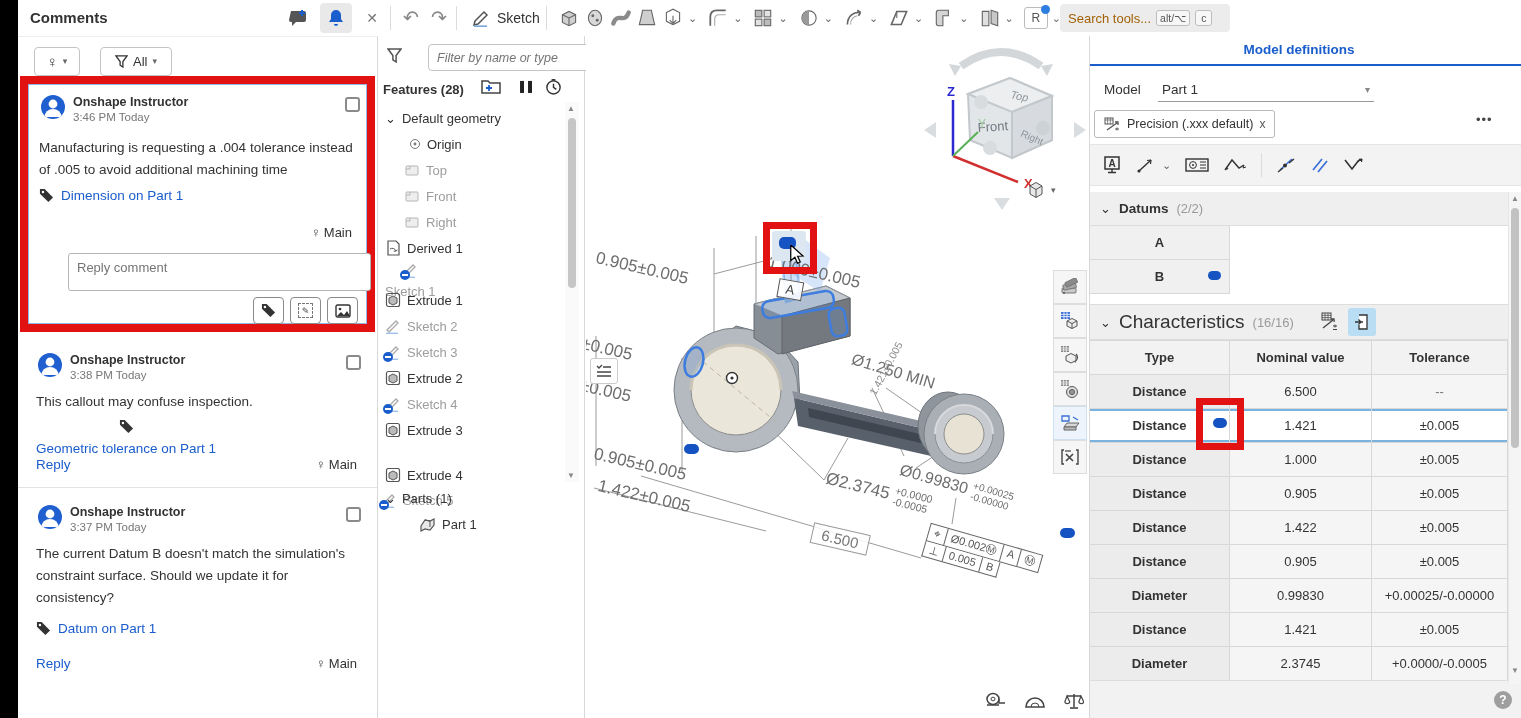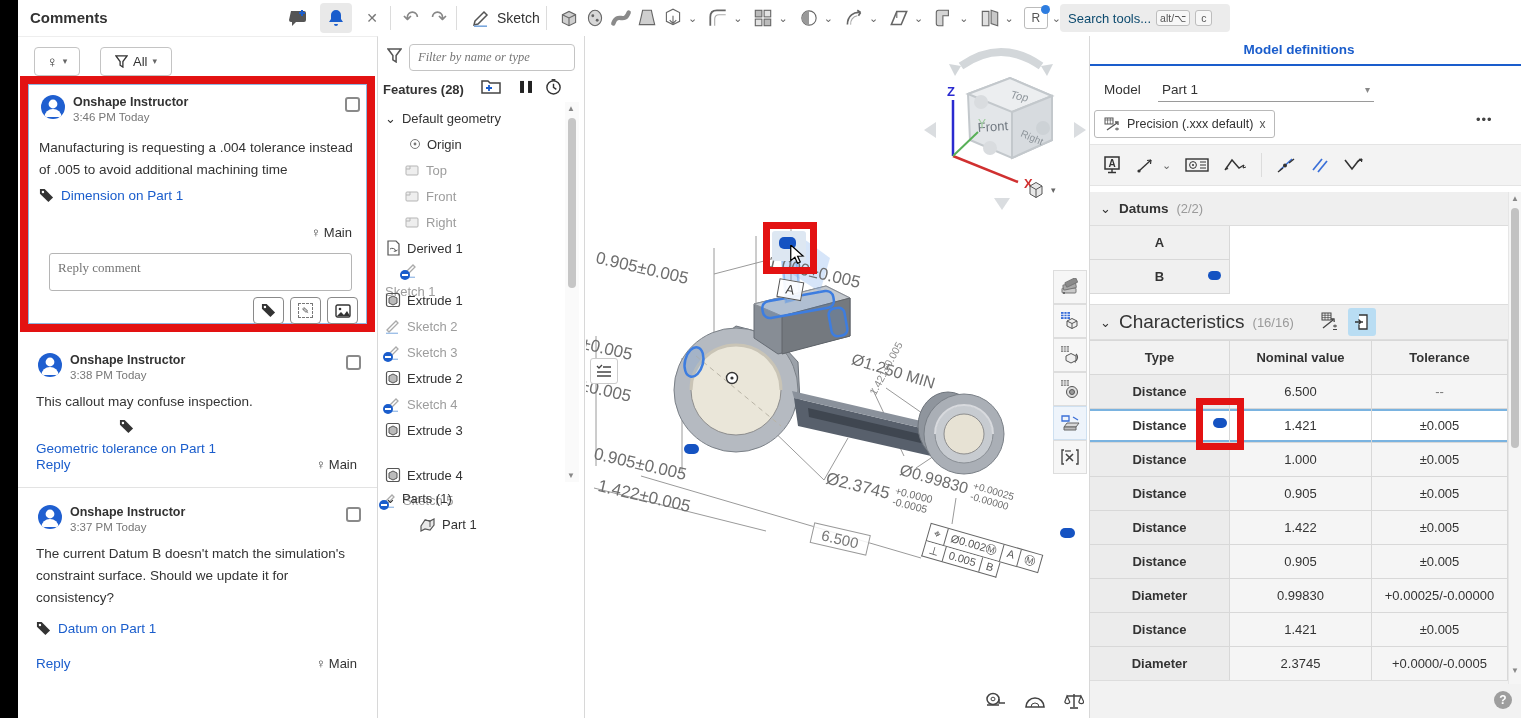--- a/index.html
+++ b/index.html
@@ -18,21 +18,21 @@
   .dim{position:absolute;color:#6e6e6e;white-space:nowrap;transform-origin:left center;}
   .dimstack{display:inline-block;vertical-align:middle;font-size:10.5px;line-height:1.05;text-align:left;}
   .treerow{position:absolute;height:24px;display:flex;align-items:center;gap:6px;font-size:13px;}
   .gray{color:#9d9d9d;}
   .cell{display:flex;align-items:center;justify-content:center;font-size:13px;
         border-right:1px solid #d8d8d8;border-bottom:1px solid #d8d8d8;background:#f5f5f5;}
   .cell.type{background:#ececec;font-weight:bold;position:relative;}
   .cell.sel{background:#fff;box-shadow:inset 0 2px 0 #7ab3e0, inset 0 -2px 0 #7ab3e0;}
   .hdrcell{background:#f2f2f2;font-weight:bold;}
   .chipbtn{border:1px solid #b9b9b9;border-radius:3px;background:#fff;display:flex;align-items:center;}
-  input,textarea{font-family:Liberation Serif, serif;outline:none;}
+  input,textarea{font-family:Liberation Sans, sans-serif;outline:none;margin-left:19px;}
 </style>
 </head>
 <body>
 
 <div id="app">
 
   <div class="abs" style="left:0;top:0;width:18px;height:718px;background:#000;"></div>
 
   <div class="abs" style="left:18px;top:0;width:1503px;height:36px;background:#fff;">
     <div class="abs" style="left:12px;top:9px;font-weight:bold;font-size:15px;">Comments</div>
@@ -143,21 +143,21 @@
             <path d="M3,4 h6 v13 h-6 z" fill="#e0e0e0" stroke="#666"></path>
             <path d="M11,3 l6,2 v12 l-6,-2 z" fill="#c8c8c8" stroke="#666"></path>
           </svg>
         </span>
       <span class="caret">⌄</span>
       <span class="ic" style="margin-left:6px;position:relative;width:24px;height:22px;border:1px solid #bbb;border-radius:3px;font-size:12px;color:#555;">R<span style="position:absolute;right:-3px;top:-3px;width:9px;height:9px;border-radius:50%;background:#2e7de0;"></span></span>
       <span class="caret">⌄</span>
     </div>
 
     <div class="abs" style="left:1042px;top:4px;width:170px;height:28px;background:#ececec;border-radius:4px;display:flex;align-items:center;gap:5px;padding:0 8px;">
-      <span style="font-size:13px;color:#0c4a6e;">Search tools...</span>
+      <span style="font-size:13px;color:#a16207;">Search tools...</span>
       <span style="font-size:10.5px;color:#555;background:#f7f7f7;border:1px solid #bdbdbd;border-radius:3px;padding:1px 3px;">alt/⌥</span>
       <span style="font-size:10.5px;color:#555;background:#f7f7f7;border:1px solid #bdbdbd;border-radius:3px;padding:1px 5px;">c</span>
     </div>
   </div>
 
   <div class="abs" style="left:18px;top:36px;width:360px;height:682px;background:#fff;border-right:1px solid #d8d8d8;border-top:1px solid #eee;">
 
     <div class="abs ic" style="left:16px;top:10px;width:46px;height:29px;border:1px solid #c4c4c4;border-radius:4px;gap:5px;">
       <span style="font-size:15px;color:#333;">♀</span>
       <span class="caret" style="font-size:9px;">▾</span>

